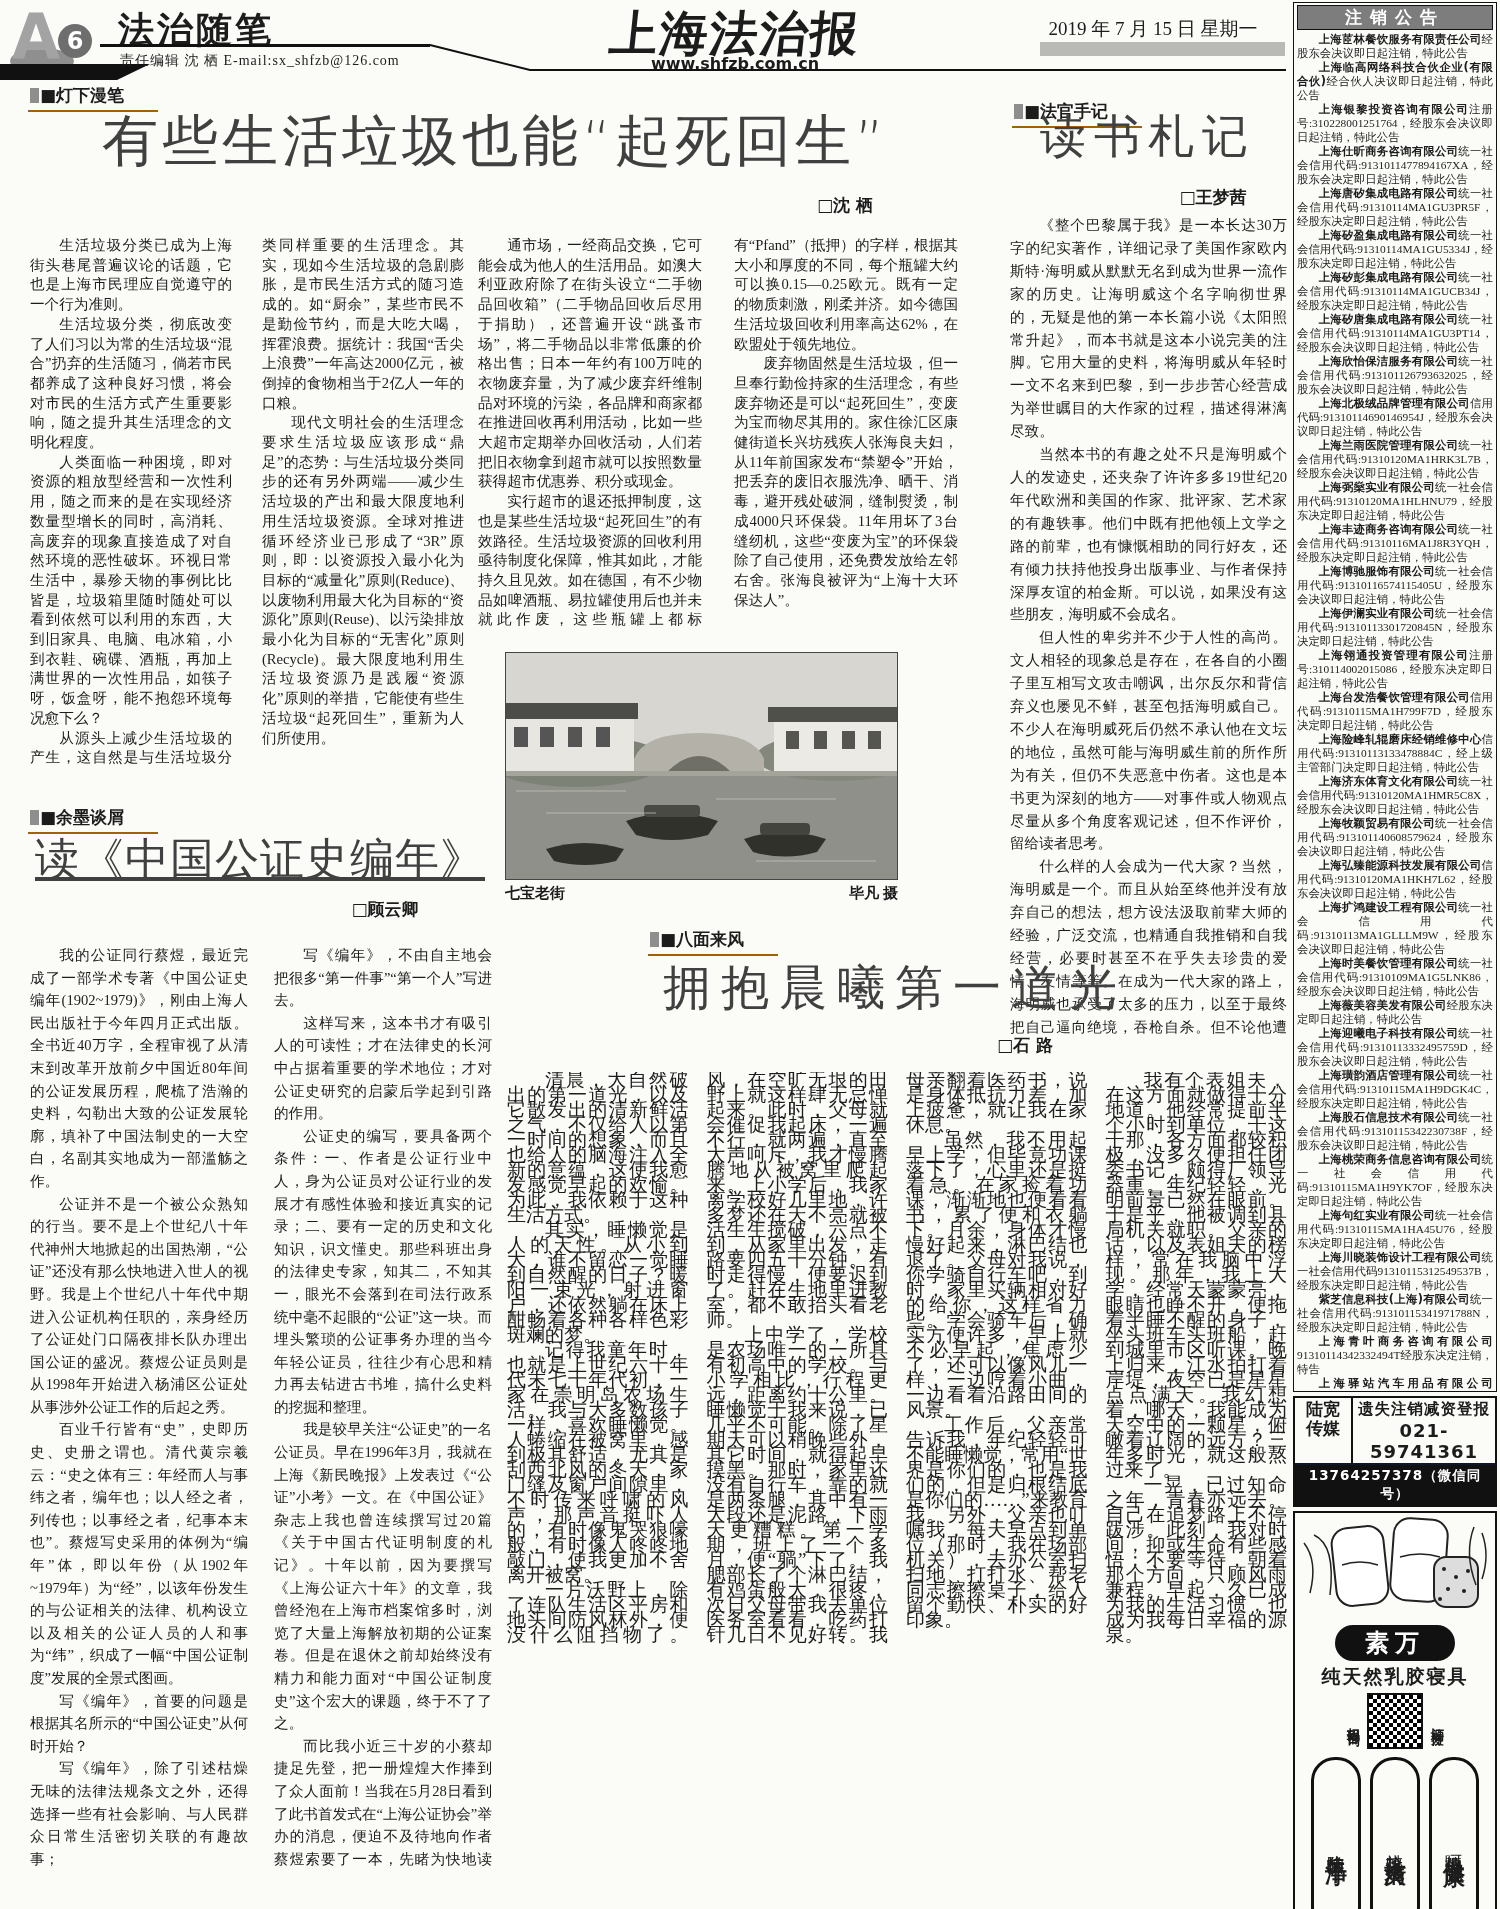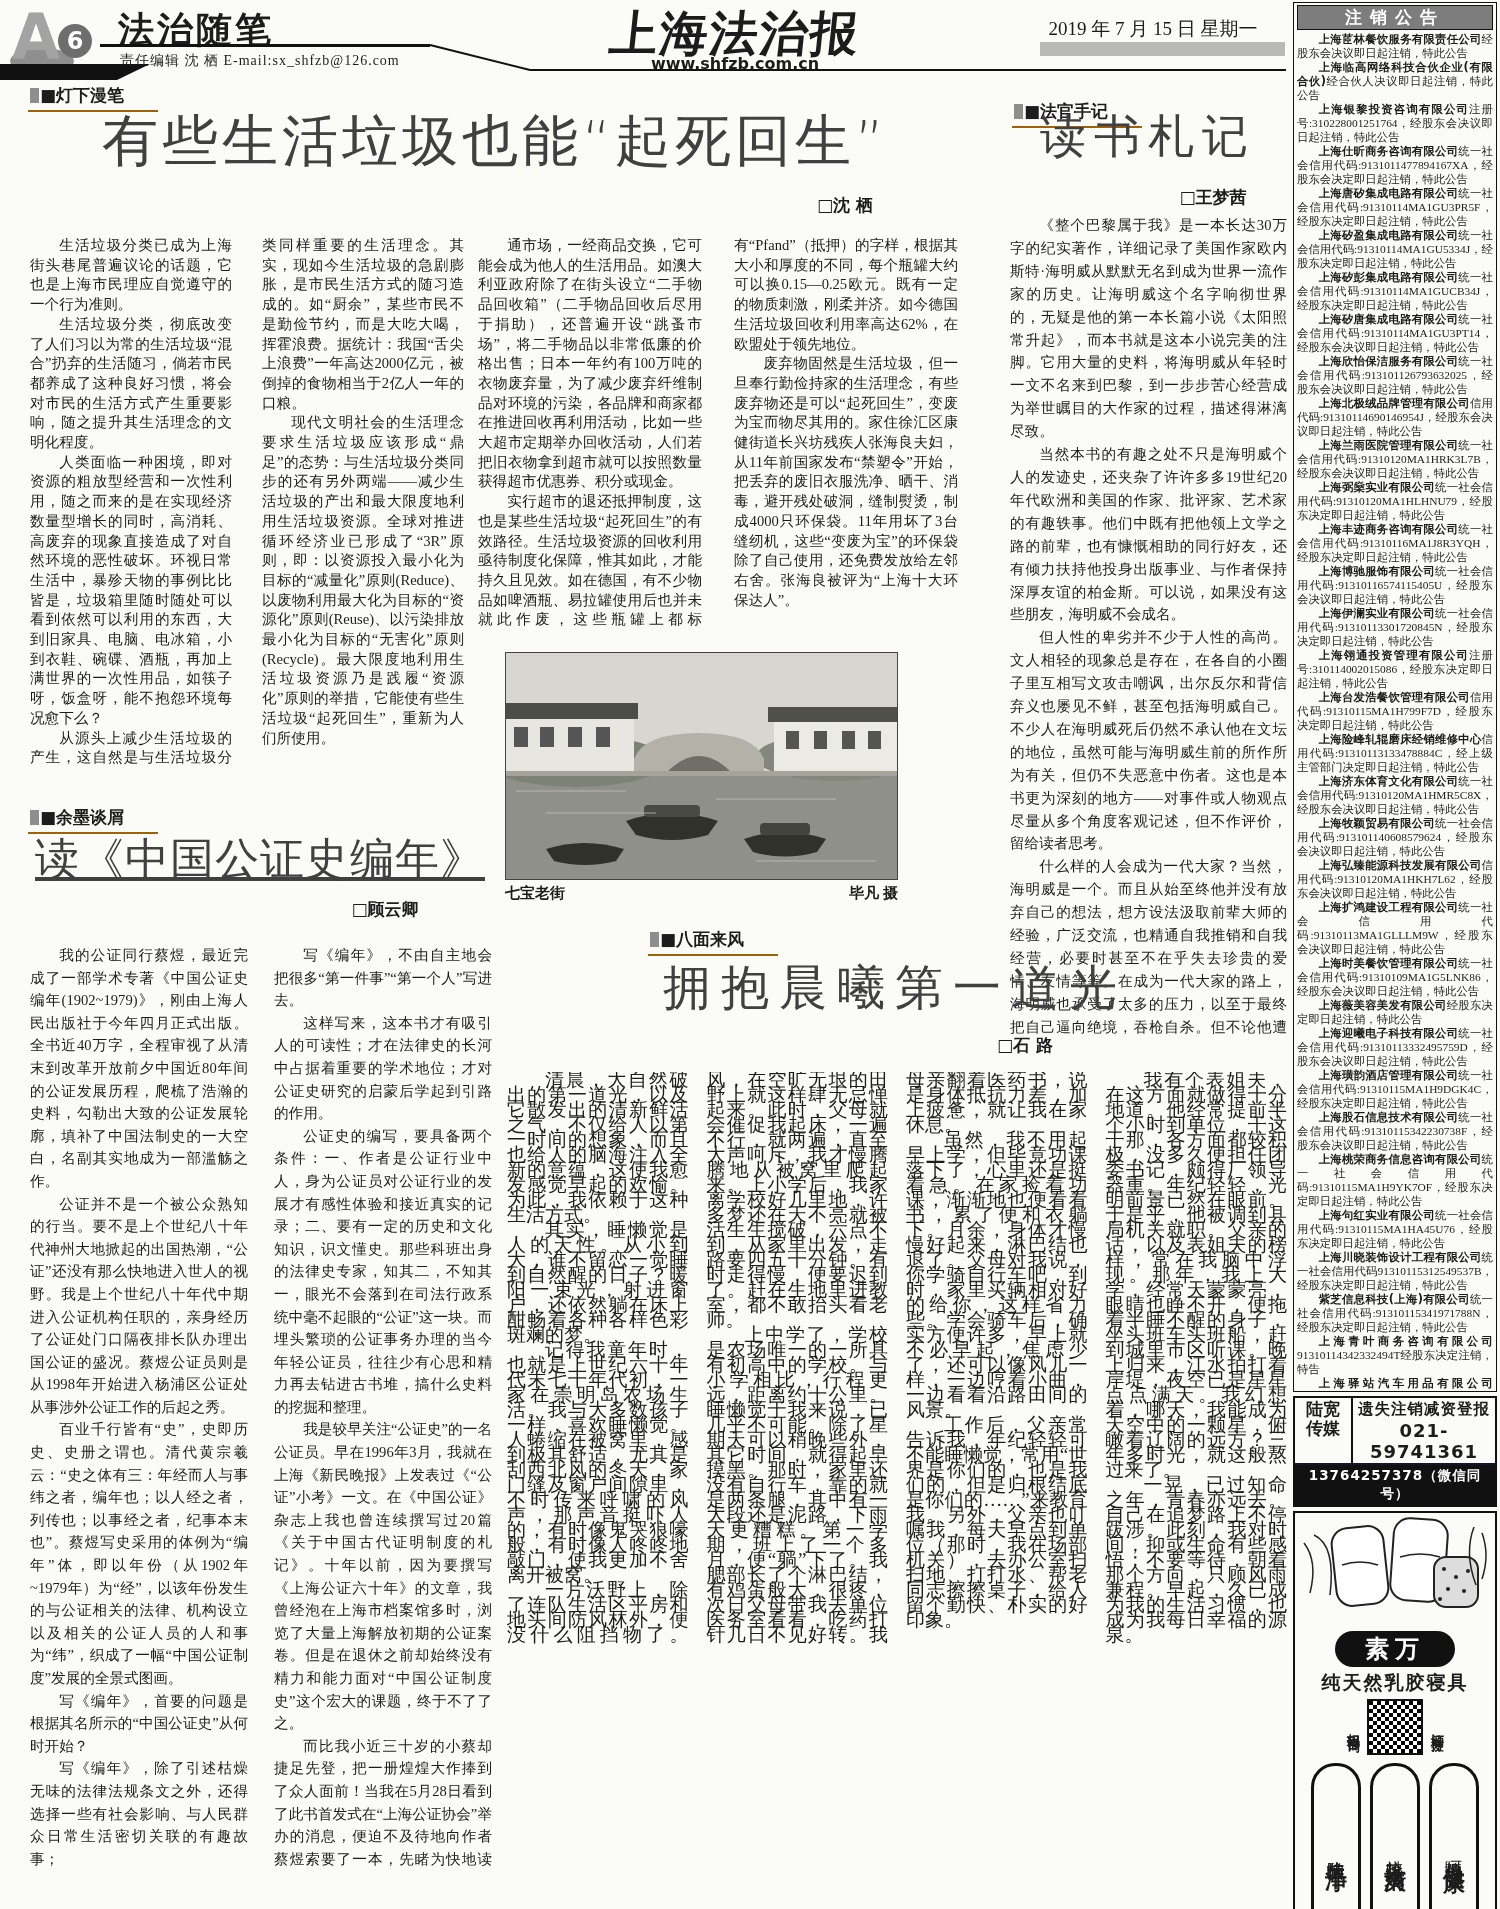--- a/index.html
+++ b/index.html
@@ -50,21 +50,21 @@
   .lukuan{margin-top:4px;border:2px solid #111;font-family:"DejaVu Sans",sans-serif;}
   .lk-top{display:flex;align-items:stretch;border-bottom:2px solid #0f172a;}
   .lk-name{width:56px;border-right:2px solid #111;font-weight:bold;font-size:17px;line-height:19px;
            text-align:center;padding:2px 0;}
   .lk-right{flex:1;text-align:center;padding:1px 0;}
   .lk-svc{font-weight:bold;font-size:15.5px;letter-spacing:1px;}
   .lk-tel{font-weight:bold;font-size:18px;letter-spacing:1px;}
   .lk-bar{background:#111;color:#fff;font-weight:bold;font-size:13.5px;text-align:center;padding:2px 0;letter-spacing:1px;}
   .suwan{margin-top:4px;border:2px solid #111;height:433px;box-sizing:border-box;text-align:center;
          font-family:"DejaVu Sans",sans-serif;position:relative;overflow:hidden;}
-  .sw-logo{margin:18px auto 0 auto;width:120px;background:#111;color:#fff;border-radius:18px;
+  .sw-logo{margin:12px auto 0 auto;width:120px;background:#111;color:#fff;border-radius:18px;
            font-weight:bold;font-size:24px;letter-spacing:6px;padding:2px 0;}
   .sw-tag{font-size:19px;font-weight:bold;letter-spacing:2px;margin-top:3px;}
   .sw-qr-row{display:flex;justify-content:center;align-items:center;gap:5px;margin-top:3px;}
   .sw-qr-side{writing-mode:vertical-rl;font-weight:bold;font-size:13px;letter-spacing:2px;}
   .qr{width:52px;height:52px;border:2px solid #111;background:
       repeating-linear-gradient(0deg,#000 0 4px,#fff 4px 8px),
       repeating-linear-gradient(90deg,#000 0 4px,#fff 4px 8px);background-blend-mode:difference;}
   .sw-caps{display:flex;justify-content:center;gap:9px;margin-top:8px;}
   .cap{width:44px;height:168px;border:3px solid #111;border-radius:24px;writing-mode:vertical-rl;
        display:flex;align-items:center;justify-content:center;font-size:17px;letter-spacing:1px;}

